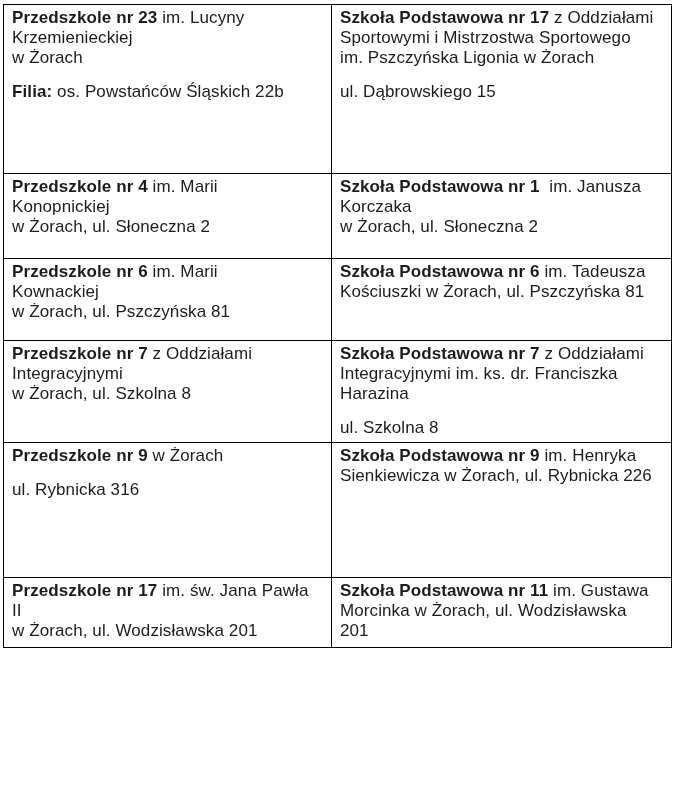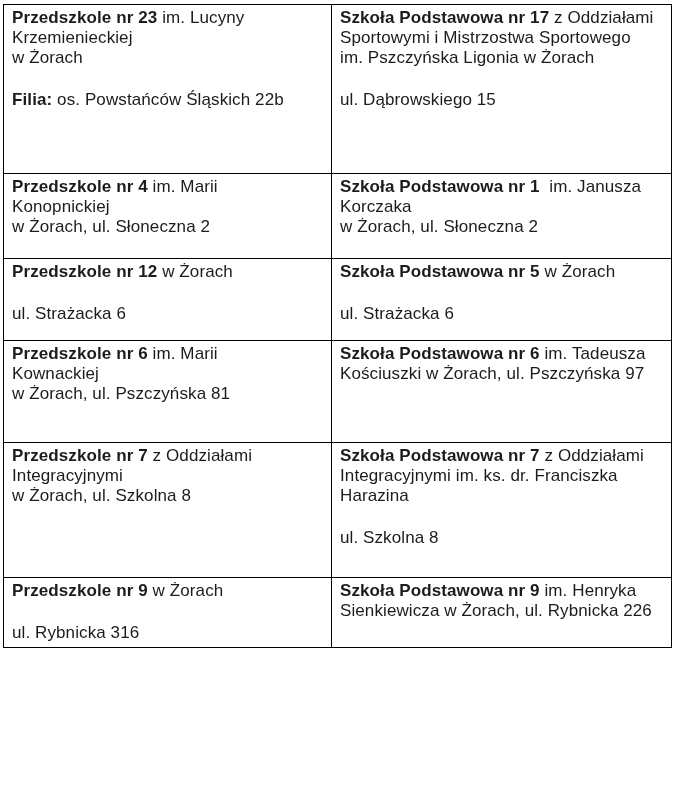--- a/index.html
+++ b/index.html
@@ -38,21 +38,21 @@
   table.schools tr:nth-child(7) { height: 76px; }
   table.schools tr:nth-child(8) { height: 87px; }
   table.schools p {
     margin: 0;
     white-space: pre-wrap;
     font-size: 17px;
     line-height: 20px;
     color: #1c1c1c;
     letter-spacing: 0.1px;
   }
-  table.schools p + p { margin-top: 22px; }
+  table.schools p + p { margin-top: 14px; }
   table.schools .bold { font-weight: 700; }
 </style>
 </head>
 <body>
 
 <div class="doc">
   <table class="schools">
     <colgroup>
       <col style="width:328px">
       <col style="width:340px">
@@ -79,37 +79,27 @@
 w Żorach, ul. Słoneczna 2</span></p>
           </td>
           <td>
             <p><span class="bold">Szkoła Podstawowa nr 1</span><span>  im. Janusza
 Korczaka
 w Żorach, ul. Słoneczna 2</span></p>
           </td>
         </tr>
         <tr>
           <td>
-            <p><span class="bold">Przedszkole nr 12</span><span> w Żorach</span></p>
-            <p><span>ul. Strażacka 6</span></p>
-          </td>
-          <td>
-            <p><span class="bold">Szkoła Podstawowa nr 5</span><span> w Żorach</span></p>
-            <p><span>ul. Strażacka 6</span></p>
-          </td>
-        </tr>
-        <tr>
-          <td>
             <p><span class="bold">Przedszkole nr 6</span><span> im. Marii
 Kownackiej
 w Żorach, ul. Pszczyńska 81</span></p>
           </td>
           <td>
             <p><span class="bold">Szkoła Podstawowa nr 6</span><span> im. Tadeusza
-Kościuszki w Żorach, ul. Pszczyńska 97</span></p>
+Kościuszki w Żorach, ul. Pszczyńska 81</span></p>
           </td>
         </tr>
         <tr>
           <td>
             <p><span class="bold">Przedszkole nr 7</span><span> z Oddziałami
 Integracyjnymi
 w Żorach, ul. Szkolna 8</span></p>
           </td>
           <td>
             <p><span class="bold">Szkoła Podstawowa nr 7</span><span> z Oddziałami
@@ -121,15 +111,27 @@
         <tr>
           <td>
             <p><span class="bold">Przedszkole nr 9</span><span> w Żorach</span></p>
             <p><span>ul. Rybnicka 316</span></p>
           </td>
           <td>
             <p><span class="bold">Szkoła Podstawowa nr 9</span><span> im. Henryka
 Sienkiewicza w Żorach, ul. Rybnicka 226</span></p>
           </td>
         </tr>
+        <tr>
+          <td>
+            <p><span class="bold">Przedszkole nr 17</span><span> im. św. Jana Pawła
+II
+w Żorach, ul. Wodzisławska 201</span></p>
+          </td>
+          <td>
+            <p><span class="bold">Szkoła Podstawowa nr 11</span><span> im. Gustawa
+Morcinka w Żorach, ul. Wodzisławska
+201</span></p>
+          </td>
+        </tr>
       </tbody>
   </table>
 </div>
 
 </body></html>

